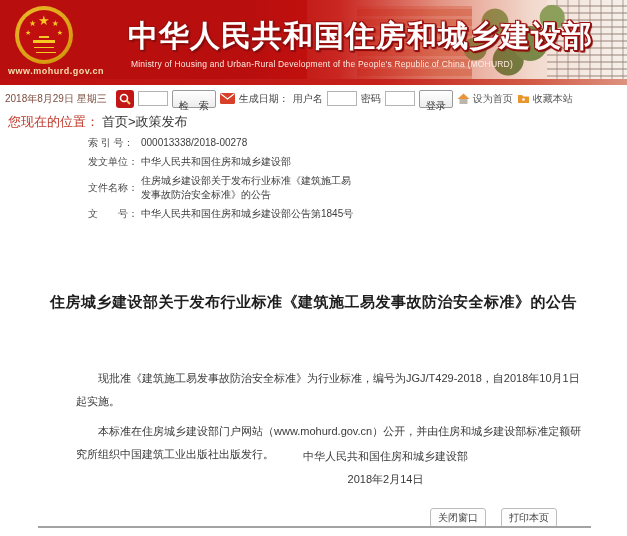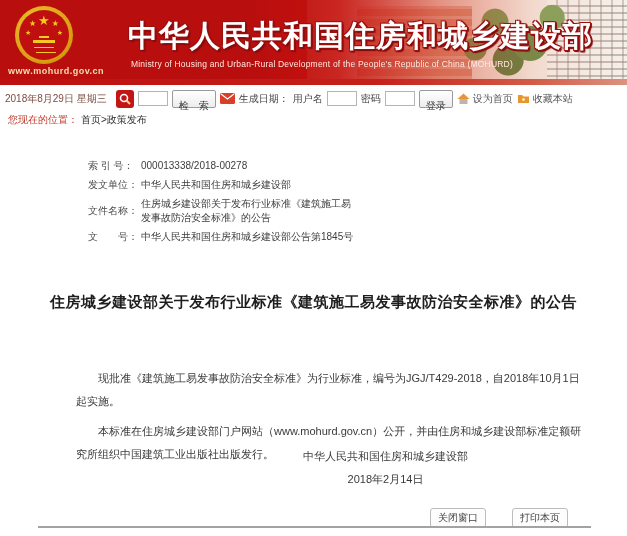--- a/index.html
+++ b/index.html
@@ -59,44 +59,44 @@
         font-size:10px;box-sizing:border-box;}
   .search-input{width:82px;}
   .cred-input{width:50px;}
   .btn{height:18px;border:1px solid #9a9a9a;background:linear-gradient(#ffffff,#ededed);
         font-size:10px;color:#333;padding:8px 6px;border-radius:2px;white-space:nowrap;
         font-family:"Liberation Sans","DejaVu Sans",sans-serif;}
   .lbl{flex:none;}
   .quick{display:inline-flex;align-items:center;gap:3px;color:#555;flex:none;cursor:pointer;}
 
   
-  .breadcrumb{position:absolute;top:113px;left:8px;font-size:10px;}
+  .breadcrumb{position:absolute;top:113px;left:8px;font-size:13px;}
   .bc-label{color:#c0392b;}
   .bc-path{color:#333;margin-left:3px;}
 
   
   .meta-col{position:absolute;font-size:10px;color:#3d3d3d;}
-  .meta-col.left{left:88px;top:159px;width:268px;}
+  .meta-col.left{left:88px;top:136px;width:268px;}
   .meta-col.right{left:365px;top:152px;width:245px;}
   .meta-row{display:flex;align-items:center;line-height:14px;margin-bottom:5px;}
   .meta-col.right .meta-row.r2{margin-bottom:9px;}
   .meta-col.right .meta-row.r3{margin-bottom:12px;}
   .meta-label{flex:none;width:53px;color:#4c4c4c;}
   .meta-value{flex:1;}
 
   
   .doc-title{position:absolute;top:293px;left:0;width:627px;margin:0;text-align:center;
         font-size:15px;font-weight:bold;color:#1e1e1e;letter-spacing:.5px;}
   .doc-body{position:absolute;top:367px;left:44px;right:40px;font-size:11px;line-height:23px;color:#3a3a3a;margin-left:32px;}
   .doc-body p{margin:0 0 7px 0;text-indent:2em;}
   .signature{position:absolute;top:445px;left:263px;width:245px;text-align:center;
         font-size:11px;line-height:23px;color:#3a3a3a;}
 
   
-  .footer-actions{position:absolute;top:508px;left:430px;display:flex;gap:26px;}
+  .footer-actions{position:absolute;top:508px;left:430px;display:flex;gap:15px;}
   .footer-actions button{font-size:10px;color:#444;background:#fdfdfd;border:1px solid #bcbcbc;
         border-radius:3px;padding:2px 7px;font-family:"Liberation Sans","DejaVu Sans",sans-serif;}
   .bottom-rule{position:absolute;top:526px;left:38px;right:36px;height:2px;background:#a3a3a3;}
 </style>
 </head>
 <body>
 
 <div class="page">
 
   <header class="masthead">

